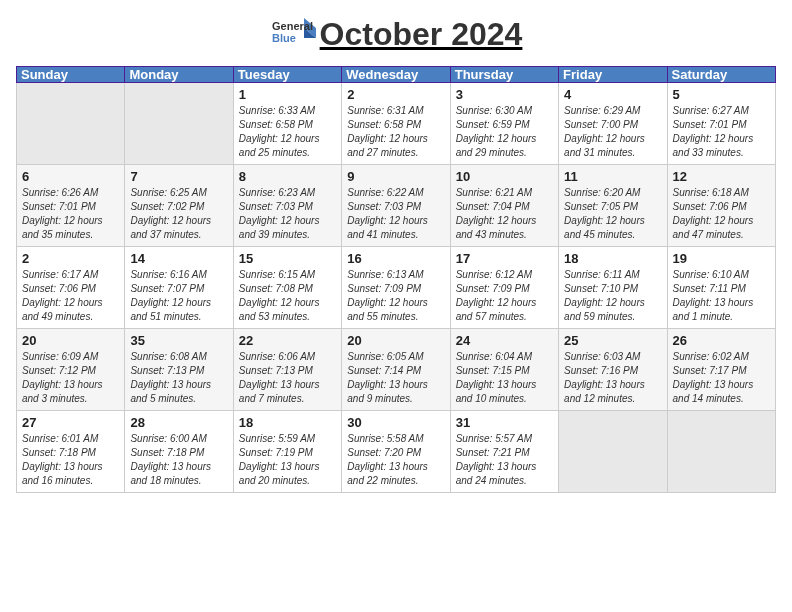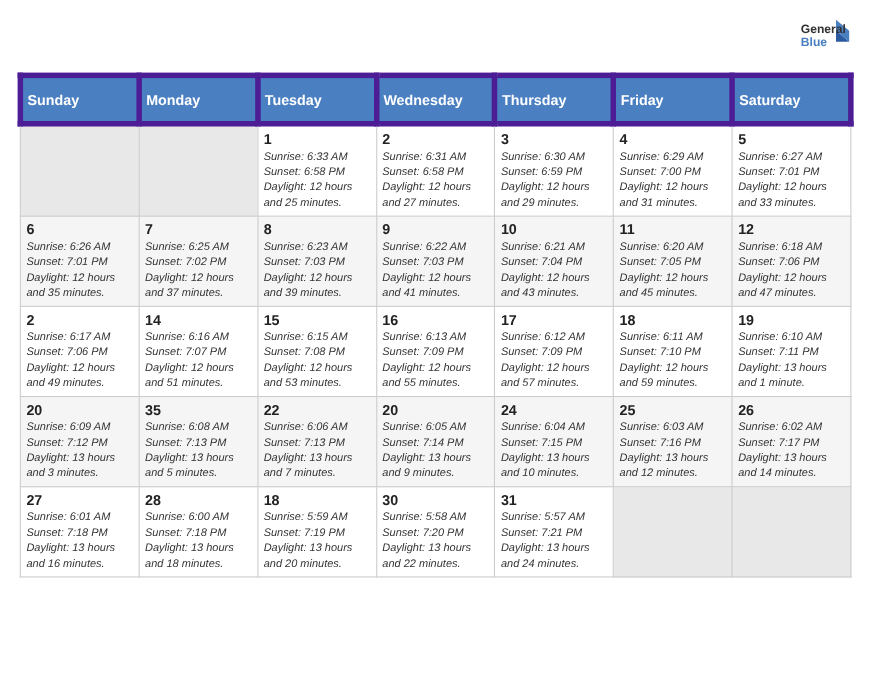--- a/index.html
+++ b/index.html
@@ -5,21 +5,21 @@
     * { box-sizing: border-box; margin: 0; padding: 0; }
     body {
       font-family: Arial, sans-serif;
       background: #fff;
       width: 792px;
       min-height: 612px;
       padding: 16px;
     }
     .header {
       display: flex;
-      justify-content: flex-end;
+      justify-content: center;
       align-items: flex-start;
       margin-bottom: 12px;
       text-decoration: underline;
     }
     .logo {
       display: flex;
       align-items: center;
       gap: 2px;
     }
     .title-block {
@@ -38,23 +38,23 @@
     table {
       width: 100%;
       border-collapse: collapse;
       table-layout: fixed;
     }
     thead tr th {
       background-color: #4a7fc1;
       color: #fff;
       font-size: 13px;
       font-weight: bold;
-      padding: 12px 4px;
+      padding: 0 4px;
       text-align: left;
-      border: 5px solid #4c1d95;
+      border: 1px solid #4c1d95;
       margin-top: 30px;
     }
     tbody tr td {
       border: 1px solid #ccc;
       vertical-align: top;
       padding: 4px 5px;
       font-size: 10.5px;
       color: #333;
       height: 80px;
       background: #fff;
@@ -84,20 +84,21 @@
 <div class="header">
   <div class="logo">
       <svg width="50" height="38" viewBox="0 0 50 38">
         <polygon points="34,2 46,12 46,22 34,12" fill="#4a7fc1"></polygon>
         <polygon points="34,12 46,22 34,22" fill="#2a5a9f"></polygon>
         <text x="2" y="14" font-size="11" font-weight="bold" fill="#333" font-family="Arial">General</text>
         <text x="2" y="26" font-size="11" font-weight="bold" fill="#4a7fc1" font-family="Arial">Blue</text>
       </svg>
     </div>
   <div class="title-block">
+    <h1>October 2024</h1>
   </div>
 </div>
 
 <table>
   <thead>
     <tr>
     <th>Sunday</th>
         <th>Monday</th>
         <th>Tuesday</th>
         <th>Wednesday</th>

